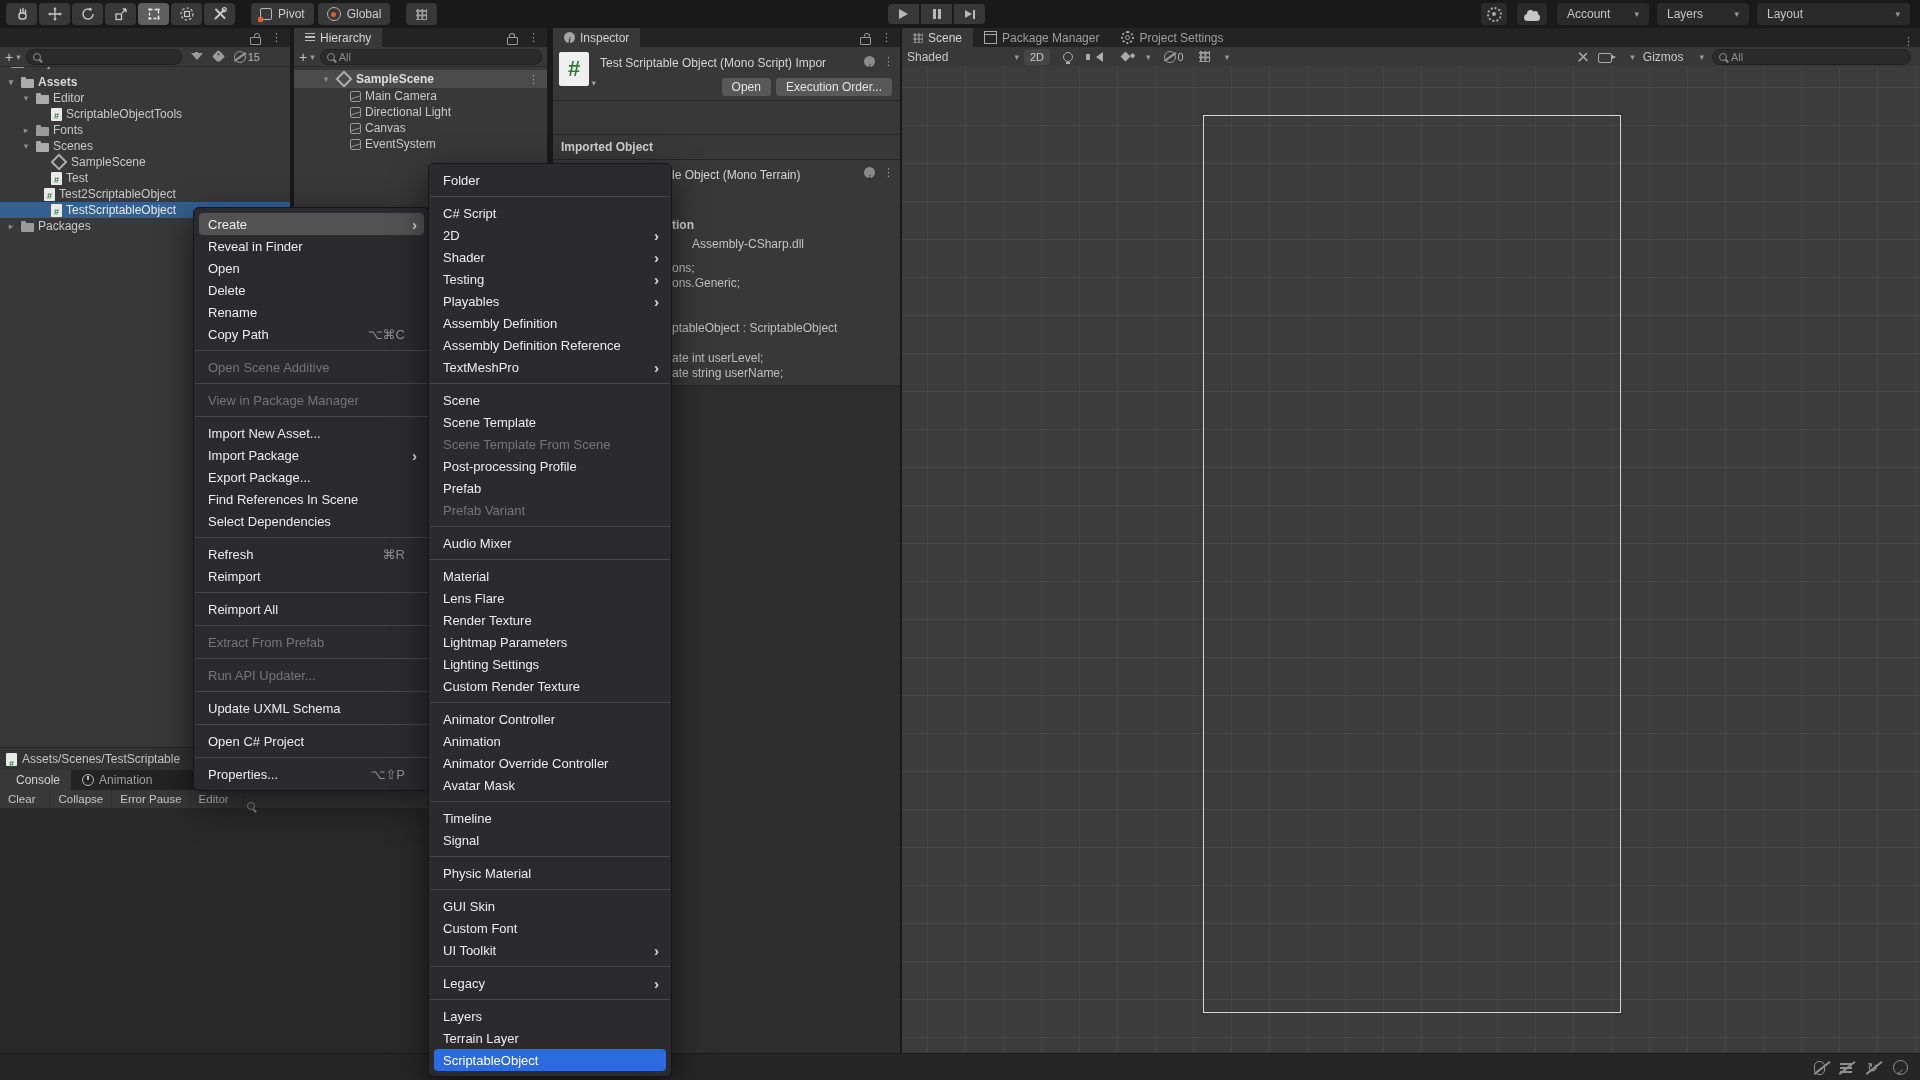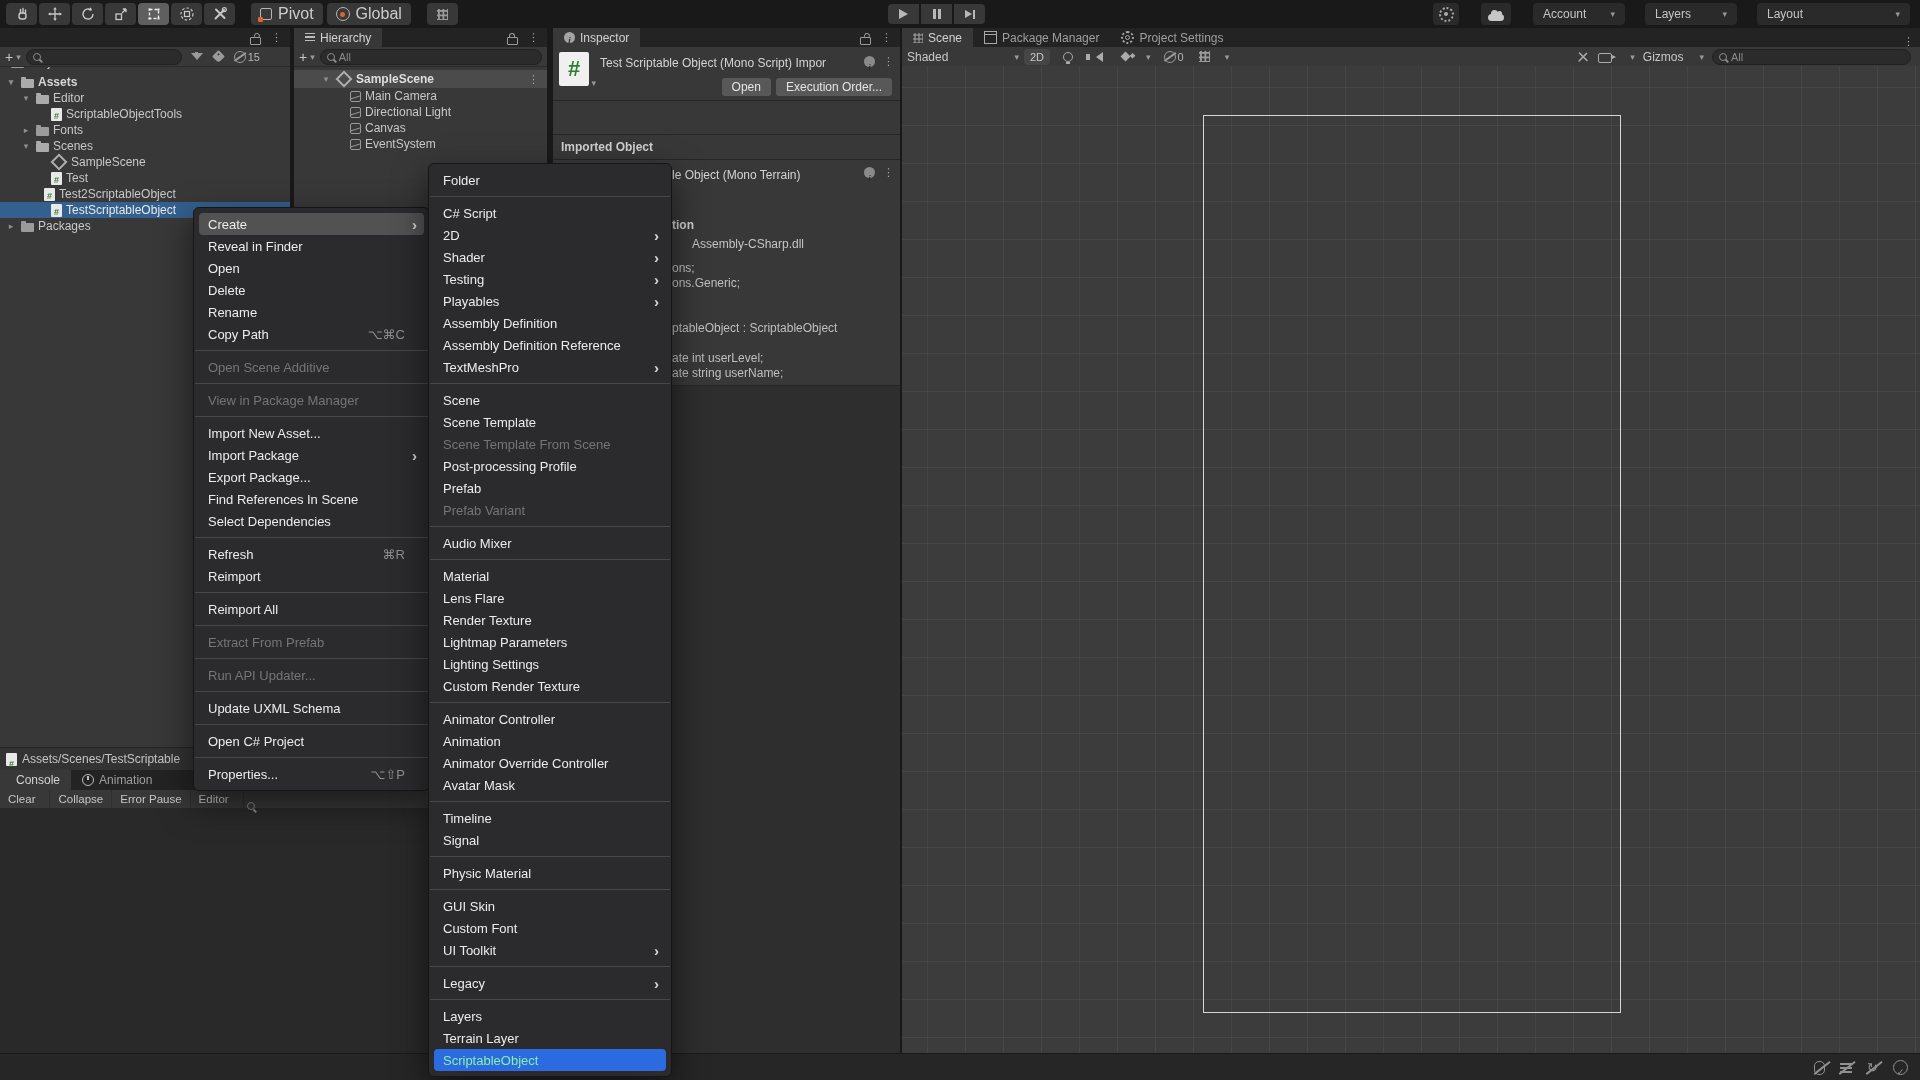--- a/index.html
+++ b/index.html
@@ -7,25 +7,25 @@
           font-family:"Liberation Sans",sans-serif;-webkit-font-smoothing:antialiased;color:#C8C8C8;}
   .abs{position:absolute;}
   .flex{display:flex;align-items:center;}
 
   
   .topbar{left:0;top:0;width:1920px;height:28px;background:#191919;display:flex;align-items:center;}
   .tbtn{width:31px;height:22px;background:#383838;border-radius:4px;margin-right:2px;
         display:flex;align-items:center;justify-content:center;}
   .tbtn.active{background:#5F5F5F;}
   .tgl{height:22px;background:#383838;border-radius:4px;display:flex;align-items:center;gap:6px;
-       padding:0 9px;font-size:16px;color:#CCCCCC;margin-right:4px;}
+       padding:0 9px;font-size:12px;color:#CCCCCC;margin-right:4px;}
   .playgrp{position:absolute;left:888px;top:4px;display:flex;gap:2px;}
   .pbtn{width:31px;height:20px;background:#383838;display:flex;align-items:center;justify-content:center;}
   .pbtn:first-child{border-radius:4px 0 0 4px;} .pbtn:last-child{border-radius:0 4px 4px 0;}
-  .rcluster{position:absolute;right:10px;top:3px;display:flex;align-items:center;gap:20px;}
+  .rcluster{position:absolute;right:10px;top:3px;display:flex;align-items:center;gap:8px;}
   .rbtn{height:22px;background:#2A2A2A;border-radius:4px;display:flex;align-items:center;
         justify-content:space-between;padding:0 10px;font-size:12px;color:#C4C4C4;}
   .dd{color:#999;font-size:9px;margin-left:10px;}
 
   
   .dock{position:absolute;background:#383838;}
   .tabstrip{position:absolute;left:0;right:0;top:0;height:19px;background:#232323;display:flex;align-items:stretch;}
   .tab{display:flex;align-items:center;gap:5px;padding:0 11px;font-size:12px;color:#9E9E9E;white-space:nowrap;}
   .tab.active{background:#383838;color:#D2D2D2;}
   .tab.focused{box-shadow:inset 0 2px 0 var(--accent);margin-top:34px;}
@@ -118,21 +118,21 @@
   
   .menu{position:absolute;background:#2B2B2D;border:1px solid #161616;border-radius:6px;
         box-shadow:0 12px 34px rgba(0,0,0,.55);padding:5px 0;z-index:30;font-size:13px;color:#ECECEC;}
   .mitem{height:22px;display:flex;align-items:center;padding:0 12px 0 14px;white-space:nowrap;}
   .mitem .lbl{flex:1;}
   .mitem .sc{color:#8F8F8F;margin-left:18px;}
   .mitem .arr{color:#D6D6D6;font-size:15px;font-weight:bold;margin-left:12px;}
   .mitem.disabled{color:#757575;}
   .mitem.hl-gray,.mitem.hl-blue{border-radius:4px;margin:0 5px;padding:0 7px 0 9px;}
   .mitem.hl-gray{background:#525252;}
-  .mitem.hl-blue{background:var(--menu-highlight);color:#86efac;}
+  .mitem.hl-blue{background:var(--menu-highlight);color:#ffffff;}
   .menu-divider{height:1px;background:#48484A;margin:5px 1px;}
 
   
   .ubtn{background:#585858;border-radius:3px;padding:2px 10px;font-size:12px;color:#E4E4E4;white-space:nowrap;}
   .sechdr{font-weight:bold;font-size:12px;color:#CFCFCF;}
   .codeline{height:15px;font-size:12px;color:#BFBFBF;white-space:pre;}
 
   
   .cbtn{height:100%;display:flex;align-items:center;gap:4px;padding:0 8px;border-right:1px solid #2E2E2E;
         font-size:11.5px;color:#C6C6C6;white-space:nowrap;}

